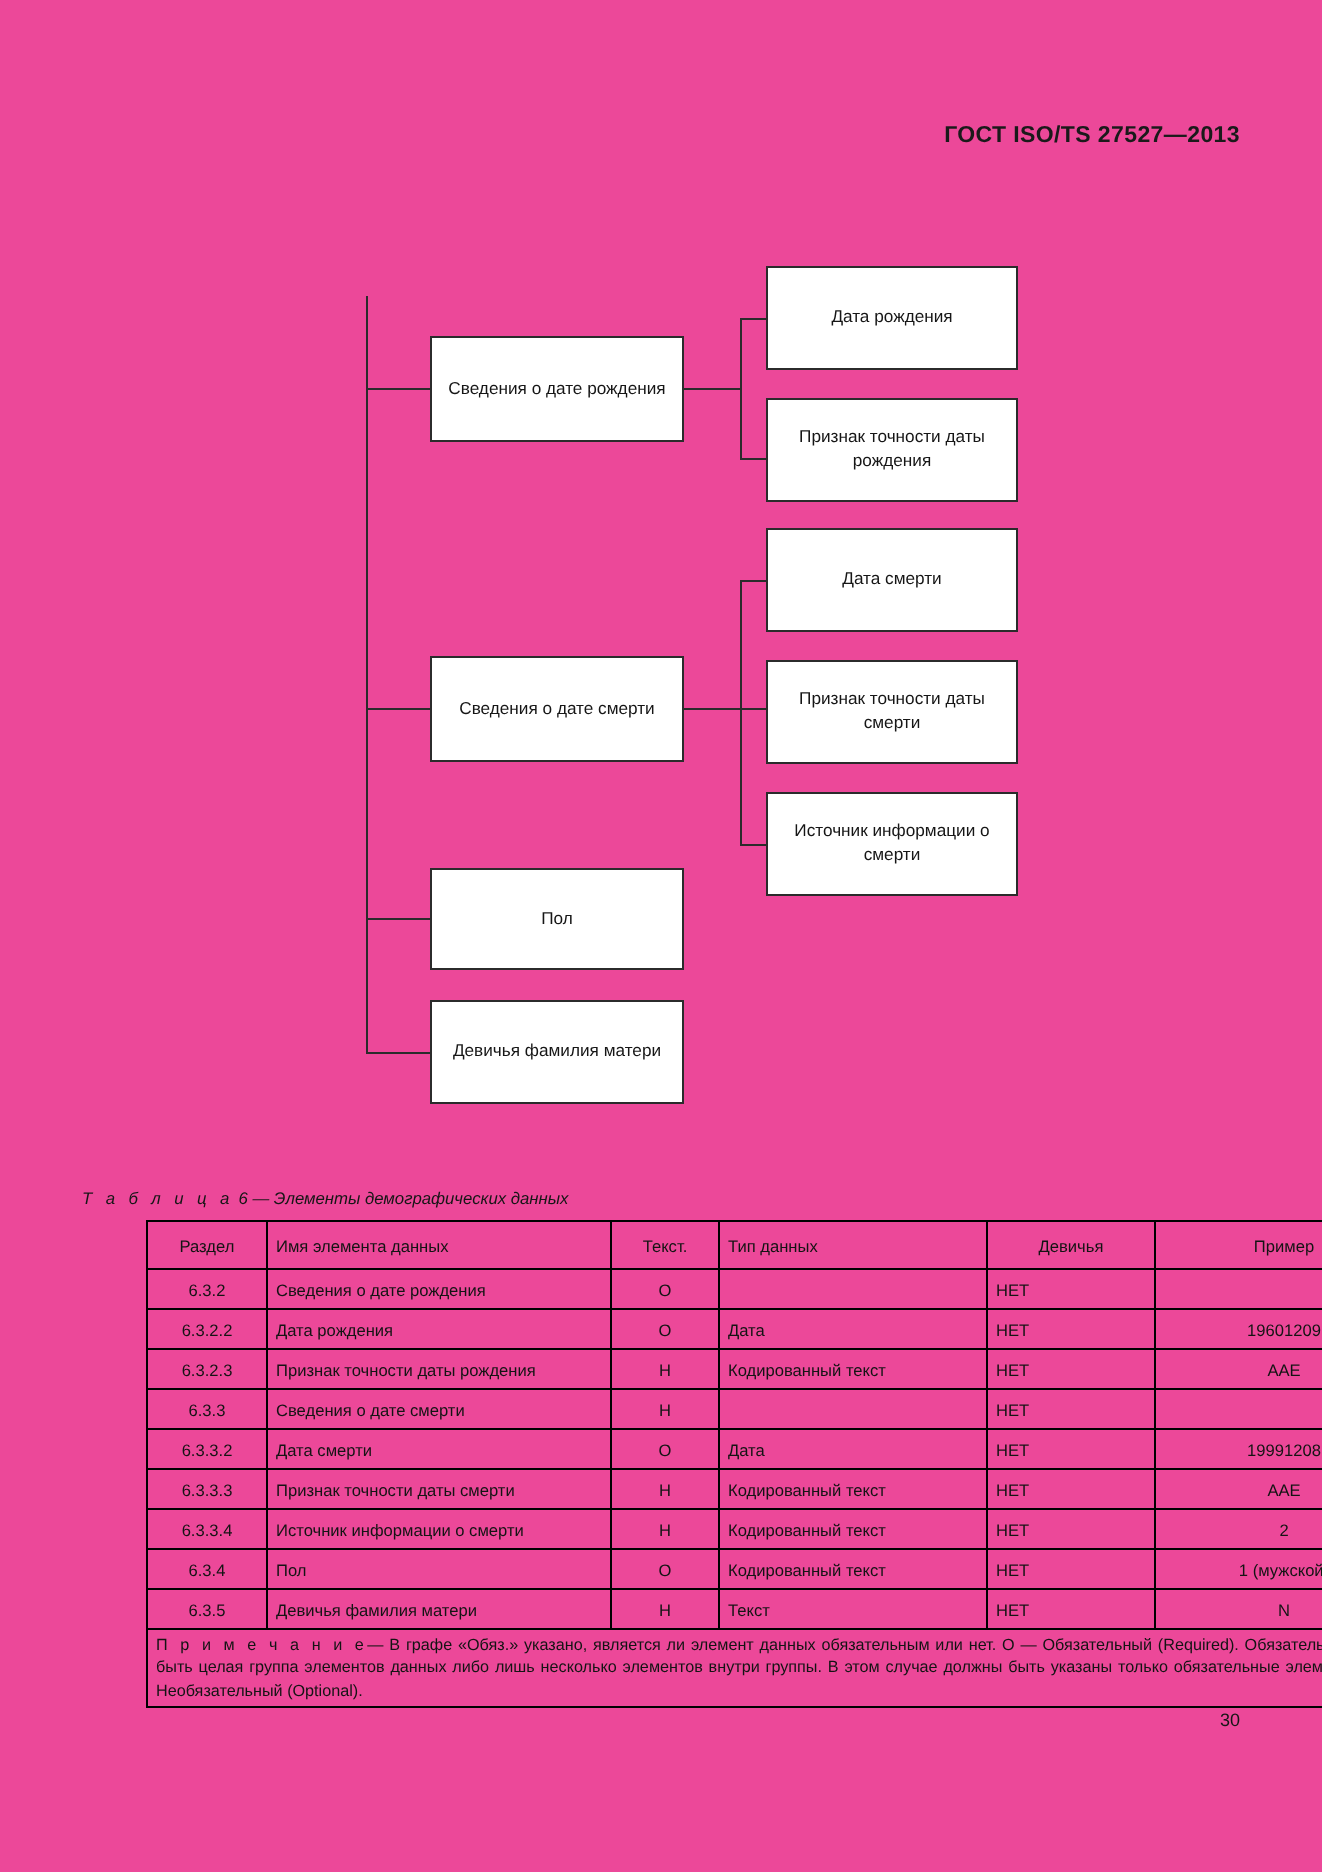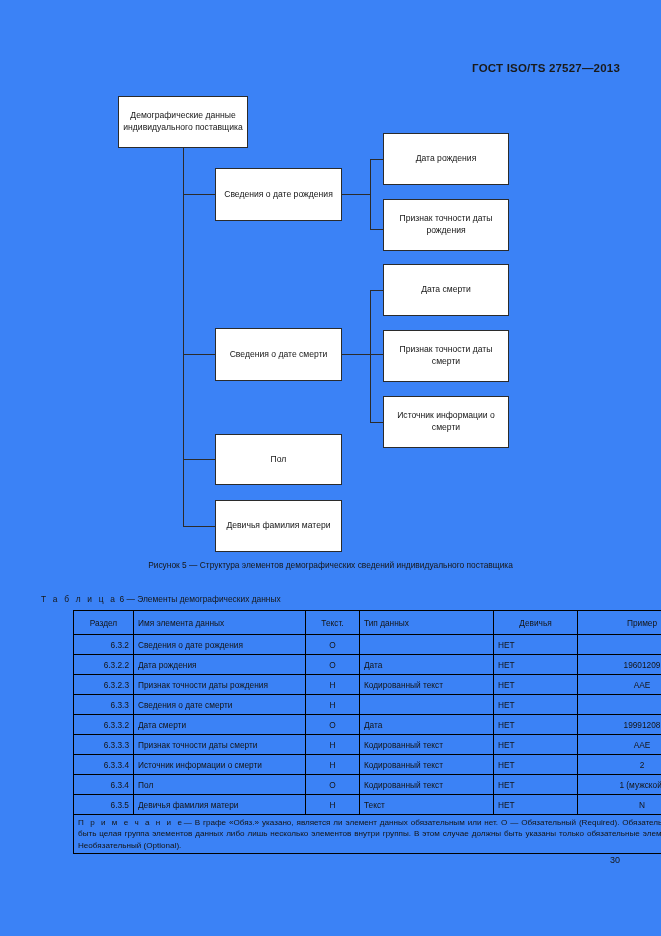--- a/index.html
+++ b/index.html
@@ -11,21 +11,21 @@
     width: 661px;
     height: 936px;
     position: relative;
     font-family: "Liberation Sans", sans-serif;
     color: #1a1a1a;
     overflow: hidden;
   }
   .page {
     position: absolute;
     inset: 0;
-    background: #3b82f6;
+    background: #ec4899;
   }
 
   
   .doc-header {
     position: absolute;
     top: 62px;
     right: 41px;
     font-size: 11.5px;
     font-weight: bold;
     letter-spacing: 0.2px;
@@ -74,20 +74,21 @@
     color: #161616;
   }
 
   
   .table-title {
     position: absolute;
     top: 594px;
     left: 41px;
     font-size: 8.4px;
     color: #161616;
+    font-style: italic;
   }
   .table-title .sp { letter-spacing: 2.2px; }
 
   
   .tbl-wrap {
     position: absolute;
     top: 610px;
     left: 41px;
     width: 579px;
     padding-left: 32px;
@@ -104,21 +105,21 @@
     padding: 2px 4px;
     height: 15px;
     vertical-align: middle;
     font-weight: normal;
   }
   table.data thead th {
     text-align: center;
     height: 19px;
   }
   table.data thead tr th { border-bottom: 1.4px solid #000; }
-  .c-sec   { width: 51px;  text-align: right; }
+  .c-sec   { width: 51px;  text-align: center; }
   .c-name  { width: 163px; text-align: left; padding-left: 6px; }
   .c-obl   { width: 45px;  text-align: center; }
   .c-type  { width: 125px; text-align: left; padding-left: 6px; margin-left: 28px; }
   .c-rep   { width: 75px;  text-align: left; }
   .c-ex    { width: 120px; text-align: center; }
   table.data thead .c-name,
   table.data thead .c-type { text-align: left; padding-left: 4px; }
 
   .note-cell {
     text-align: justify;
@@ -140,23 +141,20 @@
 </style>
 </head>
 <body>
 
 <div class="page">
 
   <div class="doc-header">ГОСТ ISO/TS 27527—2013</div>
 
   <div class="diagram">
 
-    <div class="node" style="left:118px; top:96px;  width:130px; height:52px;">
-      <span>Демографические данные индивидуального поставщика</span>
-    </div>
 
     <div class="node" style="left:215px; top:168px; width:127px; height:53px;">
       <span>Сведения о дате рождения</span>
     </div>
 
     <div class="node" style="left:383px; top:133px; width:126px; height:52px;">
       <span>Дата рождения</span>
     </div>
 
     <div class="node" style="left:383px; top:199px; width:126px; height:52px;">
@@ -199,21 +197,20 @@
     <div class="conn h" style="left:370px; top:159px; width:13px;"></div>
     <div class="conn h" style="left:370px; top:229px; width:13px;"></div>
 
     <div class="conn h" style="left:342px; top:354px; width:28px;"></div>
     <div class="conn v" style="left:370px; top:290px; height:132px;"></div>
     <div class="conn h" style="left:370px; top:290px; width:13px;"></div>
     <div class="conn h" style="left:370px; top:354px; width:13px;"></div>
     <div class="conn h" style="left:370px; top:422px; width:13px;"></div>
   </div>
 
-  <div class="fig-caption">Рисунок 5 — Структура элементов демографических сведений индивидуального поставщика</div>
 
   <div class="table-title">
     <span class="sp">Т а б л и ц а</span>
     <span>6</span>
     <span>— Элементы демографических данных</span>
   </div>
 
   <div class="tbl-wrap">
     <table class="data">
       <thead>

